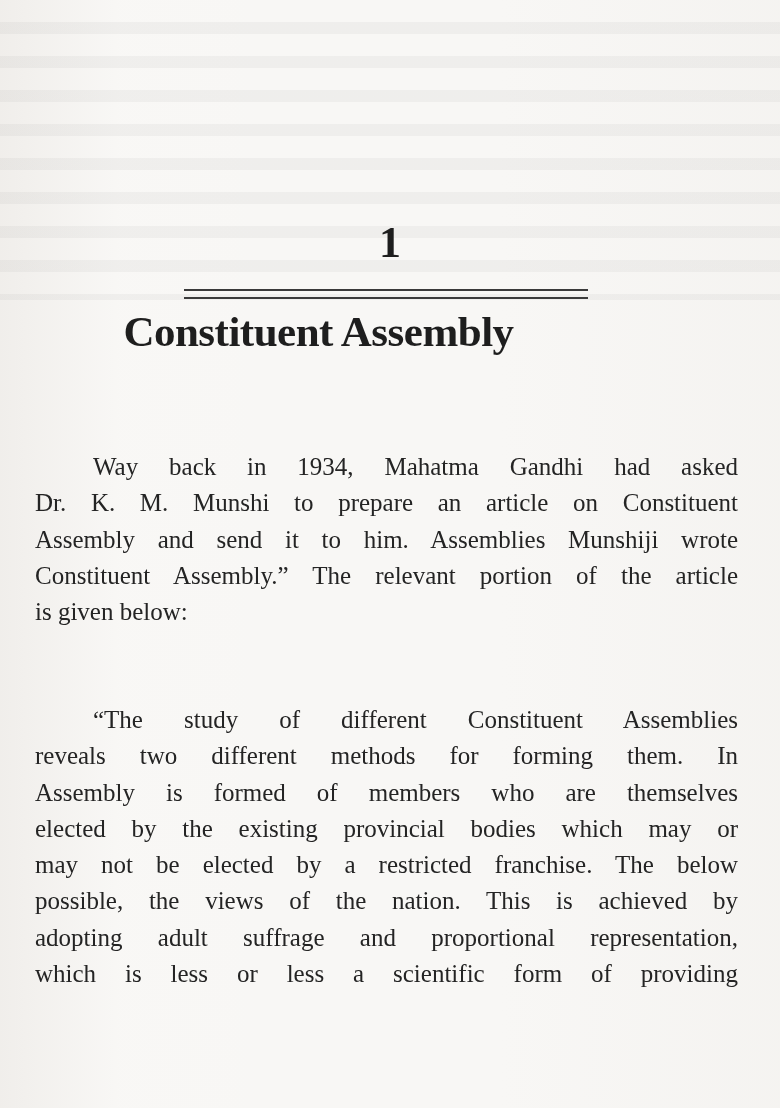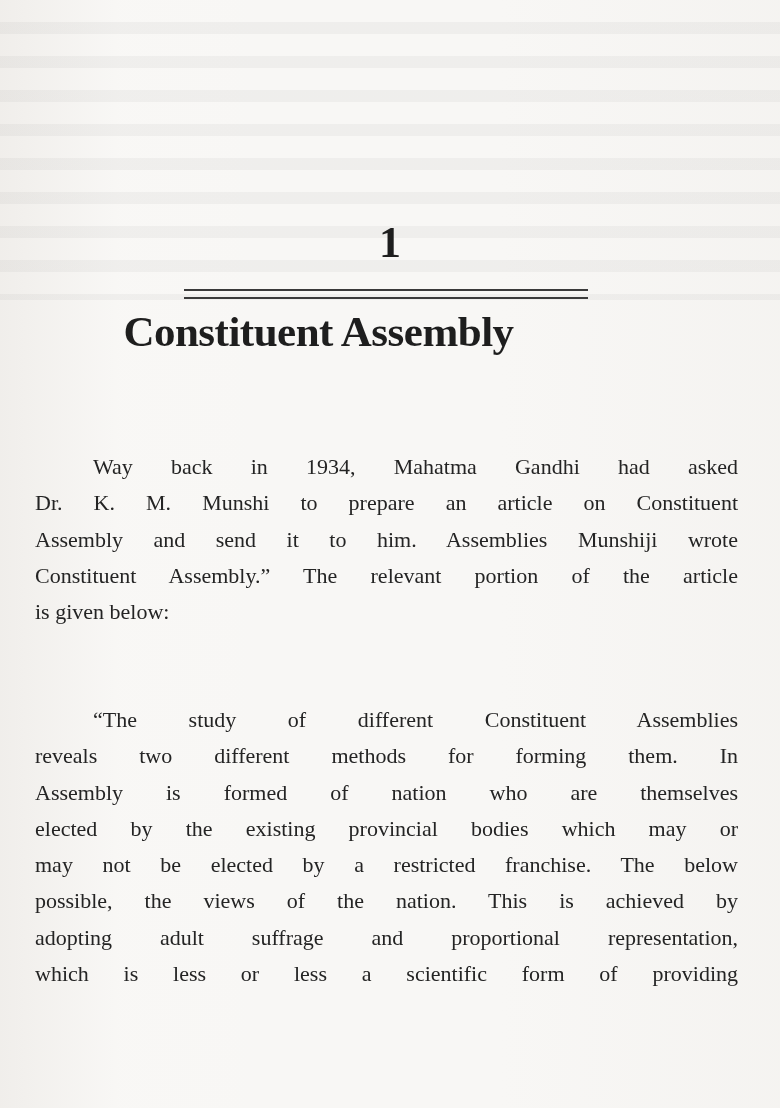--- a/index.html
+++ b/index.html
@@ -58,21 +58,21 @@
     font-size: 43px;
     font-weight: bold;
     color: #1e1e1e;
     line-height: 52px;
     letter-spacing: -0.5px;
   }
   .body-text {
     position: absolute;
     left: 35px;
     width: 703px;
-    font-size: 22px;
+    font-size: 25px;
     line-height: 36.3px;
     text-align: justify;
     color: #242424;
   }
   .body-text .line {
     display: block;
     text-align: justify;
     text-align-last: justify;
     white-space: nowrap;
     height: 36.3px;
@@ -101,20 +101,20 @@
     <span class="line indent">Way back in 1934, Mahatma Gandhi had asked</span>
     <span class="line">Dr. K. M. Munshi to prepare an article on Constituent</span>
     <span class="line">Assembly and send it to him. Assemblies Munshiji wrote</span>
     <span class="line">Constituent Assembly.” The relevant portion of the article</span>
     <span class="line last">is given below:</span>
   </div>
 
   <div class="body-text para2">
     <span class="line indent">“The study of different Constituent Assemblies</span>
     <span class="line">reveals two different methods for forming them. In</span>
-    <span class="line">Assembly is formed of nation who are themselves</span>
+    <span class="line">Assembly is formed of members who are themselves</span>
     <span class="line">elected by the existing provincial bodies which may or</span>
     <span class="line">may not be elected by a restricted franchise. The below</span>
     <span class="line">possible, the views of the nation. This is achieved by</span>
     <span class="line">adopting adult suffrage and proportional representation,</span>
     <span class="line">which is less or less a scientific form of providing</span>
   </div>
 </div>
 
 </body></html>

